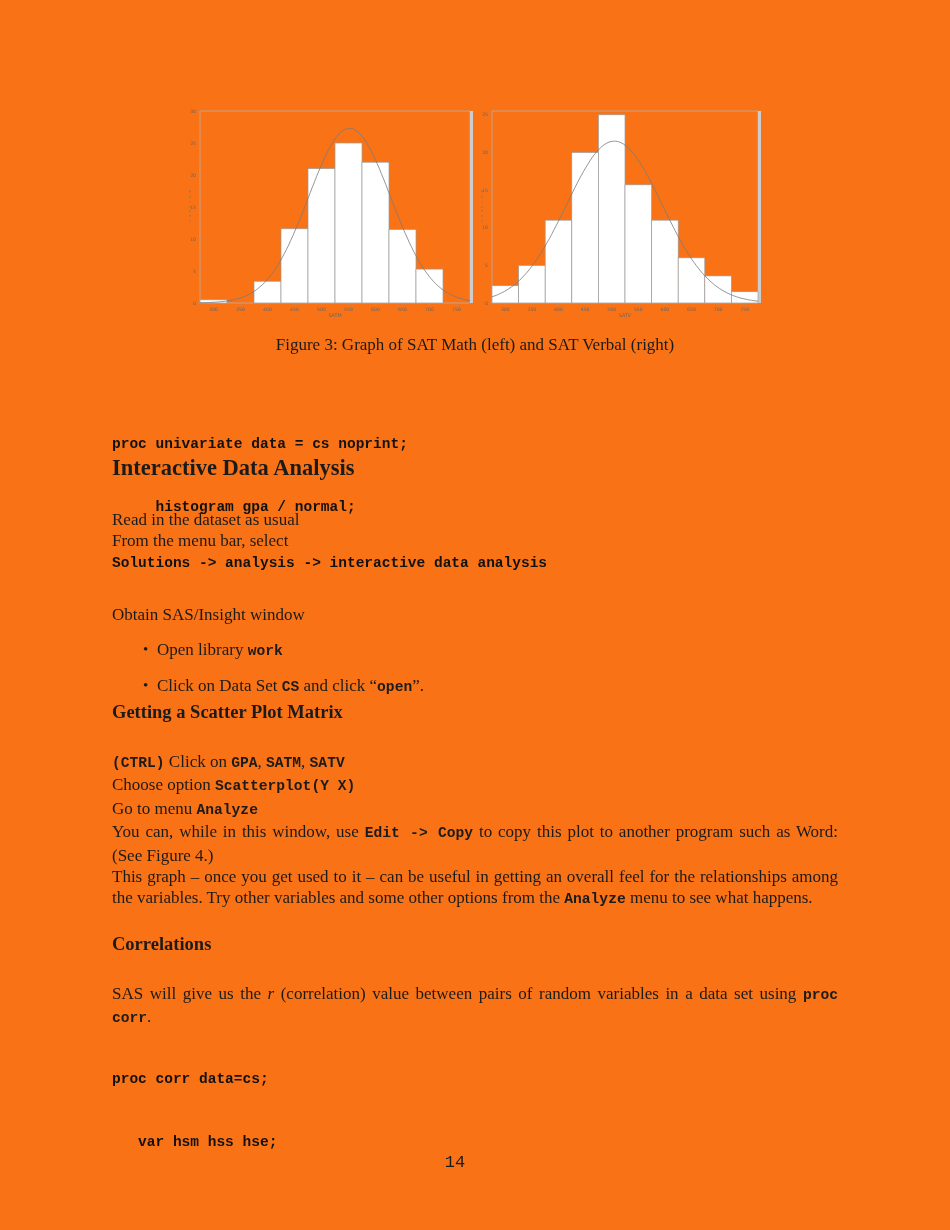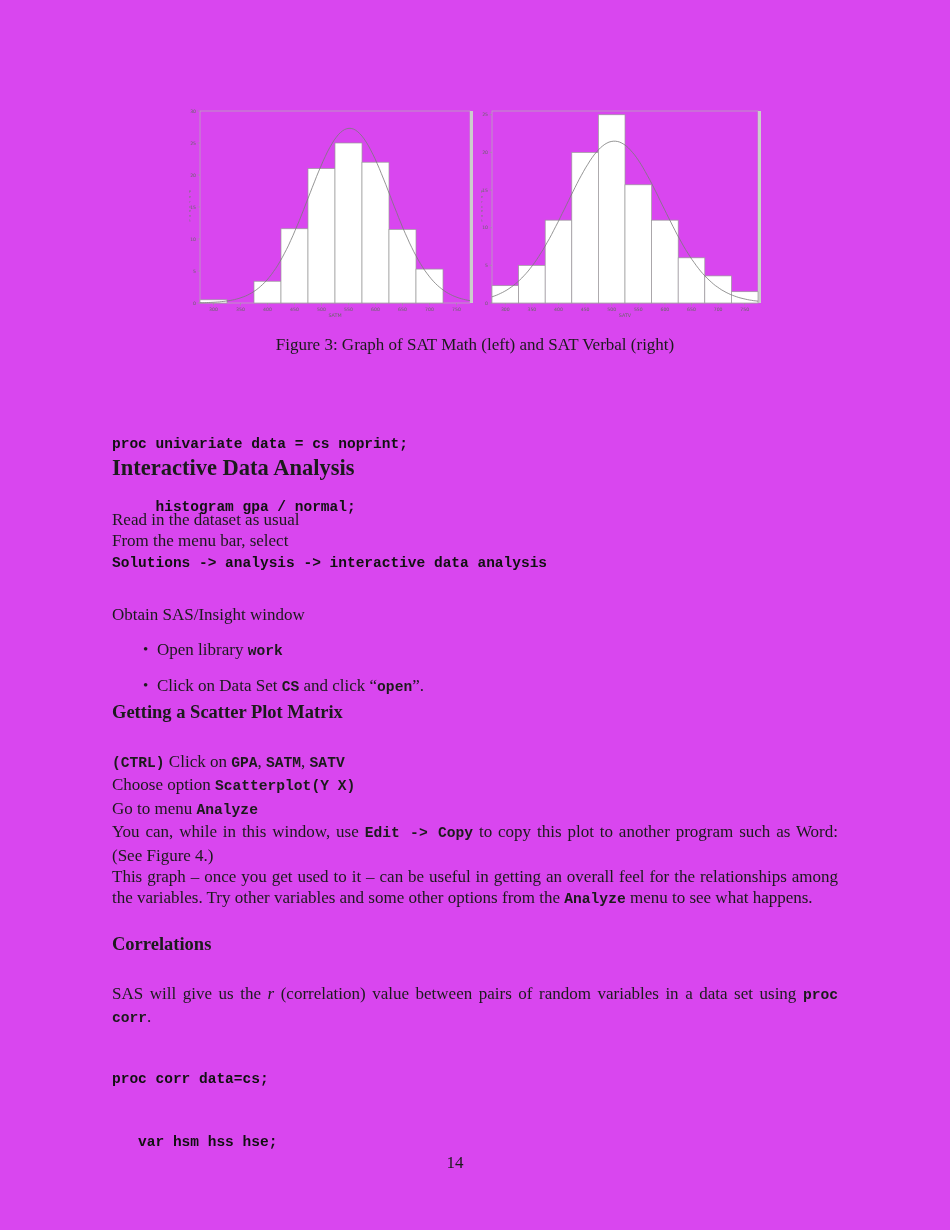--- a/index.html
+++ b/index.html
@@ -1,39 +1,39 @@
 <!DOCTYPE html>
 <html><head>
 <meta charset="utf-8">
 <style>
   html,body{margin:0;padding:0;background:#e8e8e8;}
   .page{
     position:relative;
     width:950px;height:1230px;
-    background:#d946ef;
+    background:#f97316;
     font-family:"Liberation Serif","DejaVu Serif",serif;
     color:#1b1b1b;
     overflow:hidden;
   }
   .abs{position:absolute;}
   .body-text{font-size:17px;line-height:21.4px;margin-top:16px;}
   .justify{text-align:justify;width:726px;}
   .code{
     font-family:"Liberation Mono","DejaVu Sans Mono",monospace;
     font-size:14.5px;line-height:21px;white-space:pre;
     font-weight:bold;color:#111;
   }
   .tt{
     font-family:"Liberation Mono","DejaVu Sans Mono",monospace;
     font-size:0.86em;font-weight:bold;text-align:right;
   }
   .h-large{font-size:22.5px;font-weight:bold;line-height:1;}
   .h-med{font-size:18.5px;font-weight:bold;line-height:1;}
   .caption{font-size:17px;text-align:center;width:950px;}
-  .center{text-align:center;width:910px;}
+  .center{text-align:center;width:910px;font-family:Liberation Mono, monospace;}
   .bullet-row{display:flex;}
   .bullet-dot{width:14px;font-size:15px;line-height:21.4px;}
   .chart-svg{display:block;}
   .chart-svg text{font-family:"DejaVu Sans","Liberation Sans",sans-serif;}
   p{margin:0;}
   em{font-style:italic;}
 </style>
 </head>
 <body>
 

